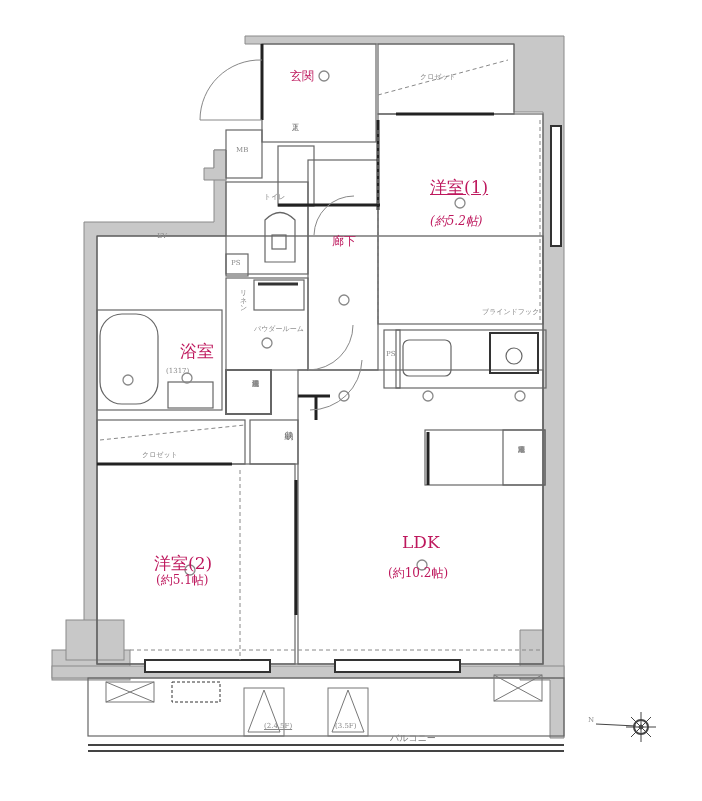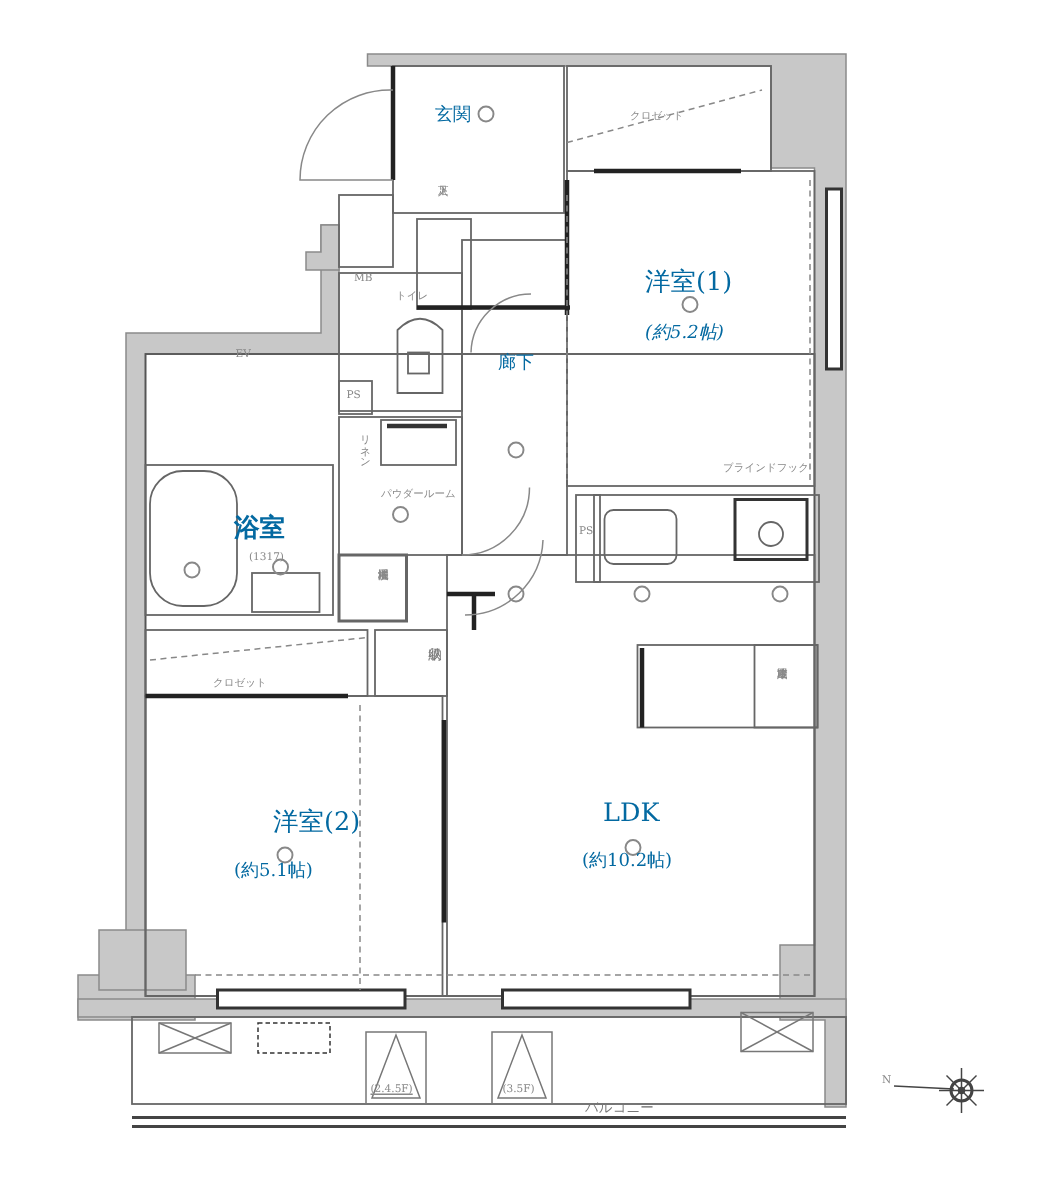--- a/index.html
+++ b/index.html
@@ -1,19 +1,19 @@
 <!DOCTYPE html>
 <html><head>
 <meta charset="utf-8">
 <style>
   html, body { margin:0; padding:0; background:#ffffff; }
   body { width:702px; height:801px; position:relative; overflow:hidden;
          font-family: "DejaVu Serif", "Liberation Serif", serif; color:#444; }
   #plan { position:absolute; left:0; top:0; }
-  .lbl { position:absolute; white-space:nowrap; color:#0369a1; text-align:center; }
+  .lbl { position:absolute; white-space:nowrap; color:#be185d; text-align:center; }
   .lbl.big { font-size:17px; }
   .lbl.mid { font-size:12px; }
   .lbl.sm  { font-size:9px; color:#777; }
   .lbl.xs  { font-size:7px; color:#888; }
   .lbl.vert { writing-mode: vertical-rl; }
 </style>
 </head>
 <body>
 
 <svg id="plan" width="702" height="801" viewBox="0 0 702 801" xmlns="http://www.w3.org/2000/svg">
@@ -170,44 +170,44 @@
     <line x1="641" y1="712" x2="641" y2="742"></line>
     <line x1="626" y1="727" x2="656" y2="727"></line>
     <line x1="631" y1="717" x2="651" y2="737"></line>
     <line x1="651" y1="717" x2="631" y2="737"></line>
   </g>
 </svg>
 
 <div class="lbl mid" style="left:290px;top:68px;">玄関</div>
 <div class="lbl xs" style="left:420px;top:72px;">クロゼット</div>
 <div class="lbl xs vert" style="left:290px;top:118px;">下足入</div>
-<div class="lbl xs" style="left:236px;top:146px;margin-top:35px;">MB</div>
+<div class="lbl xs" style="left:236px;top:146px;">MB</div>
 <div class="lbl xs" style="left:157px;top:232px;text-align:center;">EV</div>
 <div class="lbl xs" style="left:264px;top:192px;">トイレ</div>
 <div class="lbl xs" style="left:231px;top:259px;">PS</div>
 <div class="lbl mid" style="left:332px;top:233px;">廊下</div>
 
-<div class="lbl big" style="left:430px;top:176px;">洋室(1)</div>
+<div class="lbl big" style="left:430px;top:176px;text-decoration:underline;">洋室(1)</div>
 <div class="lbl mid" style="left:430px;top:213px;font-style:italic;">(約5.2帖)</div>
 <div class="lbl xs" style="left:470px;top:307px;margin-left:12px;">ブラインドフック</div>
 
 <div class="lbl xs" style="left:254px;top:324px;">パウダールーム</div>
 <div class="lbl xs vert" style="left:238px;top:284px;">リネン</div>
 
-<div class="lbl big" style="left:156px;top:340px;font-weight:bold;">浴室</div>
+<div class="lbl big" style="left:180px;top:340px;">浴室</div>
 <div class="lbl xs" style="left:166px;top:367px;">(1317)</div>
 
 <div class="lbl xs vert" style="left:250px;top:374px;">洗濯機置場</div>
 <div class="lbl sm vert" style="left:282px;top:424px;">収納</div>
 <div class="lbl xs" style="left:142px;top:450px;">クロゼット</div>
 <div class="lbl xs" style="left:386px;top:350px;">PS</div>
 <div class="lbl xs vert" style="left:516px;top:440px;">冷蔵庫置場</div>
 
-<div class="lbl big" style="left:154px;top:536px;margin-left:28px;">洋室(2)</div>
+<div class="lbl big" style="left:154px;top:552px;">洋室(2)</div>
 <div class="lbl mid" style="left:156px;top:572px;">(約5.1帖)</div>
 
 <div class="lbl big" style="left:402px;top:532px;">LDK</div>
 <div class="lbl mid" style="left:388px;top:565px;">(約10.2帖)</div>
 
 <div class="lbl sm" style="left:390px;top:732px;">バルコニー</div>
-<div class="lbl xs" style="left:247px;top:722px;text-decoration:underline;">(2.4.5F)</div>
+<div class="lbl xs" style="left:264px;top:722px;text-decoration:underline;">(2.4.5F)</div>
 <div class="lbl xs" style="left:335px;top:722px;">(3.5F)</div>
 <div class="lbl xs" style="left:588px;top:716px;">N</div>
 
 </body></html>

